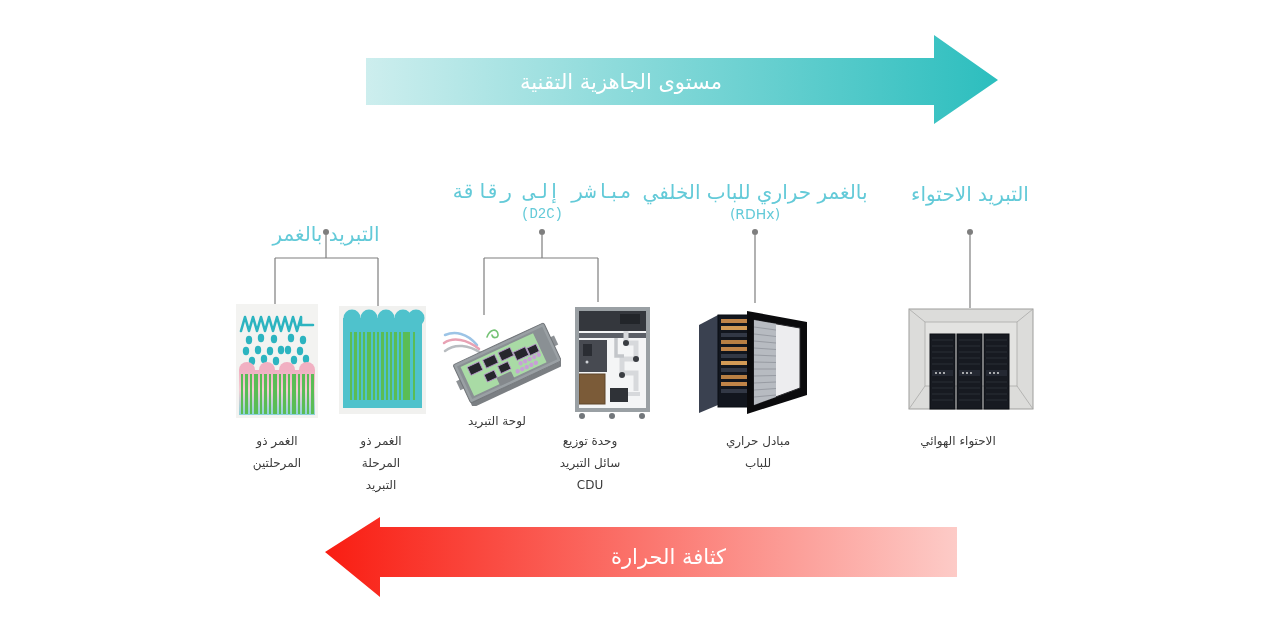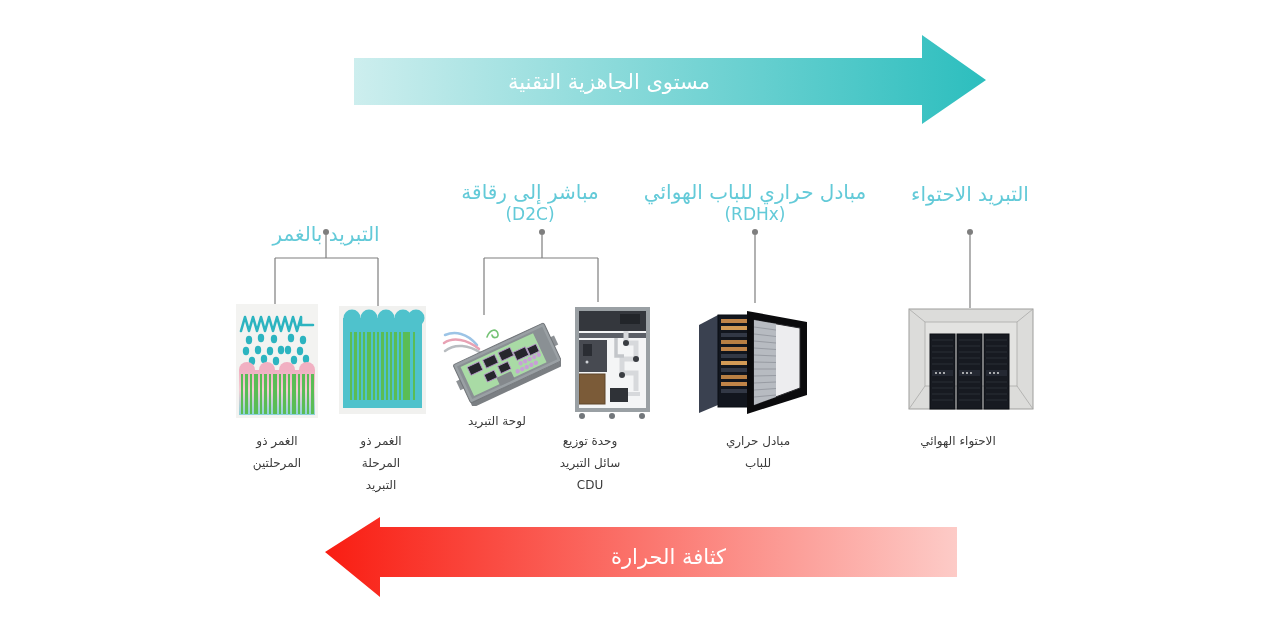--- a/index.html
+++ b/index.html
@@ -9,53 +9,53 @@
   }
   .abs{position:absolute;}
   .arrow-label{
     position:absolute;color:#ffffff;font-size:21px;text-align:center;
     display:flex;align-items:center;justify-content:center;
   }
   .cat{
     position:absolute;text-align:center;color:#63cad8;
   }
   .cat-main{font-size:20px;line-height:23px;}
-  .cat-sub{font-size:17px;line-height:20px;}
+  .cat-sub{font-size:14px;line-height:20px;}
   .item-label{
     position:absolute;text-align:center;color:#3b3b3b;font-size:12px;line-height:22px;
   }
   svg{display:block;}
 </style>
 </head>
 <body>
 
 <div class="canvas">
 
-  <div class="abs" style="left:325px;top:35px;width:632px;height:90px;padding-left:29px;">
+  <div class="abs" style="left:337px;top:35px;width:632px;height:90px;padding-left:29px;">
     <svg width="632" height="90" viewBox="0 0 632 90">
       <defs>
         <linearGradient id="gTeal" x1="0" y1="0" x2="1" y2="0">
           <stop offset="0" stop-color="#cdeeee"></stop>
             <stop offset="1" stop-color="#2cbebe"></stop>
         </linearGradient>
       </defs>
       <polygon points="0,23 568,23 568,0 632,45 568,89 568,70 0,70" fill="url(#gTeal)"></polygon>
     </svg>
     <div class="arrow-label" dir="rtl" style="left:0;top:23px;width:568px;height:47px;">مستوى الجاهزية التقنية</div>
   </div>
 
   <div class="cat" style="left:216px;top:183px;width:220px;margin-top:40px;">
     <div class="cat-main" dir="rtl">التبريد بالغمر</div>
   </div>
-  <div class="cat" style="left:420px;top:181px;width:220px;">
+  <div class="cat" style="left:432px;top:181px;width:220px;font-family:Liberation Mono, monospace;">
     <div class="cat-main" dir="rtl">مباشر إلى رقاقة</div>
     <div class="cat-sub">(D2C)</div>
   </div>
   <div class="cat" style="left:615px;top:181px;width:280px;">
-    <div class="cat-main" dir="rtl">مبادل حراري للباب الهوائي</div>
+    <div class="cat-main" dir="rtl">بالغمر حراري للباب الخلفي</div>
     <div class="cat-sub">(RDHx)</div>
   </div>
   <div class="cat" style="left:860px;top:183px;width:220px;">
     <div class="cat-main" dir="rtl">التبريد الاحتواء</div>
   </div>
 
   <svg class="abs" style="left:0;top:225px;" width="1284" height="95" viewBox="0 0 1284 95">
     <g fill="#7e7e7e">
       <circle cx="326" cy="7" r="3"></circle>
         <circle cx="542" cy="7" r="3"></circle>

